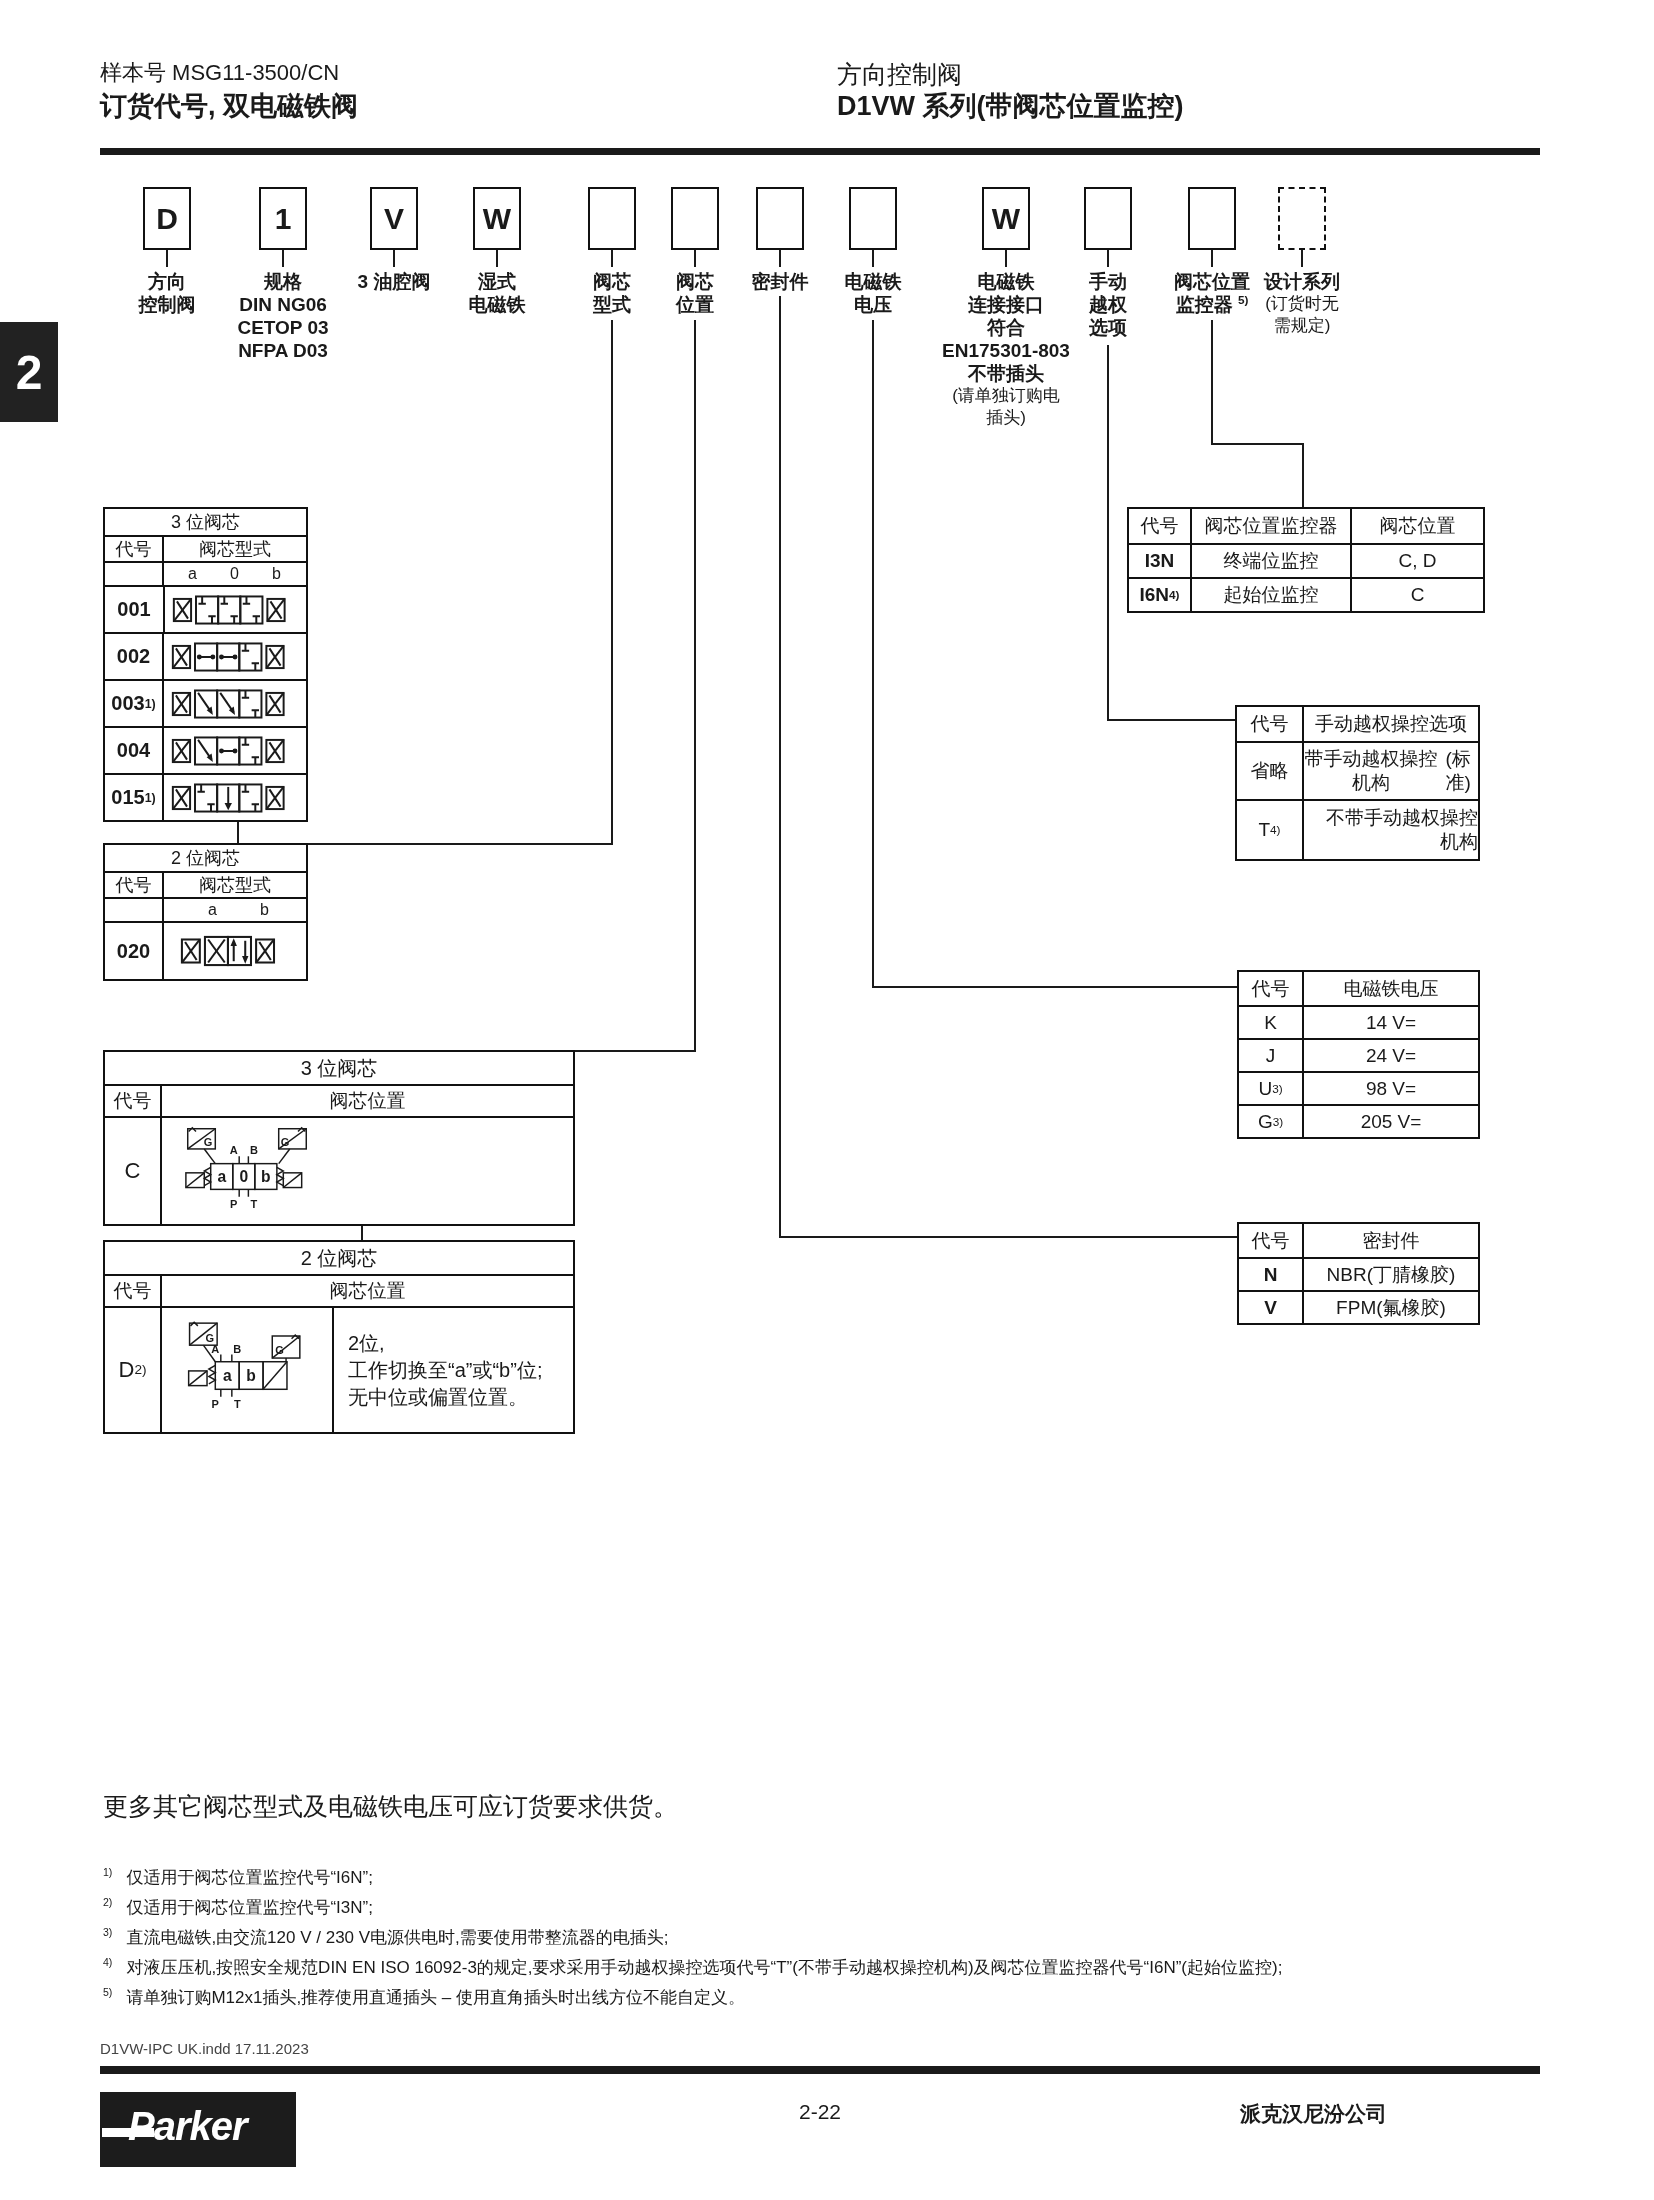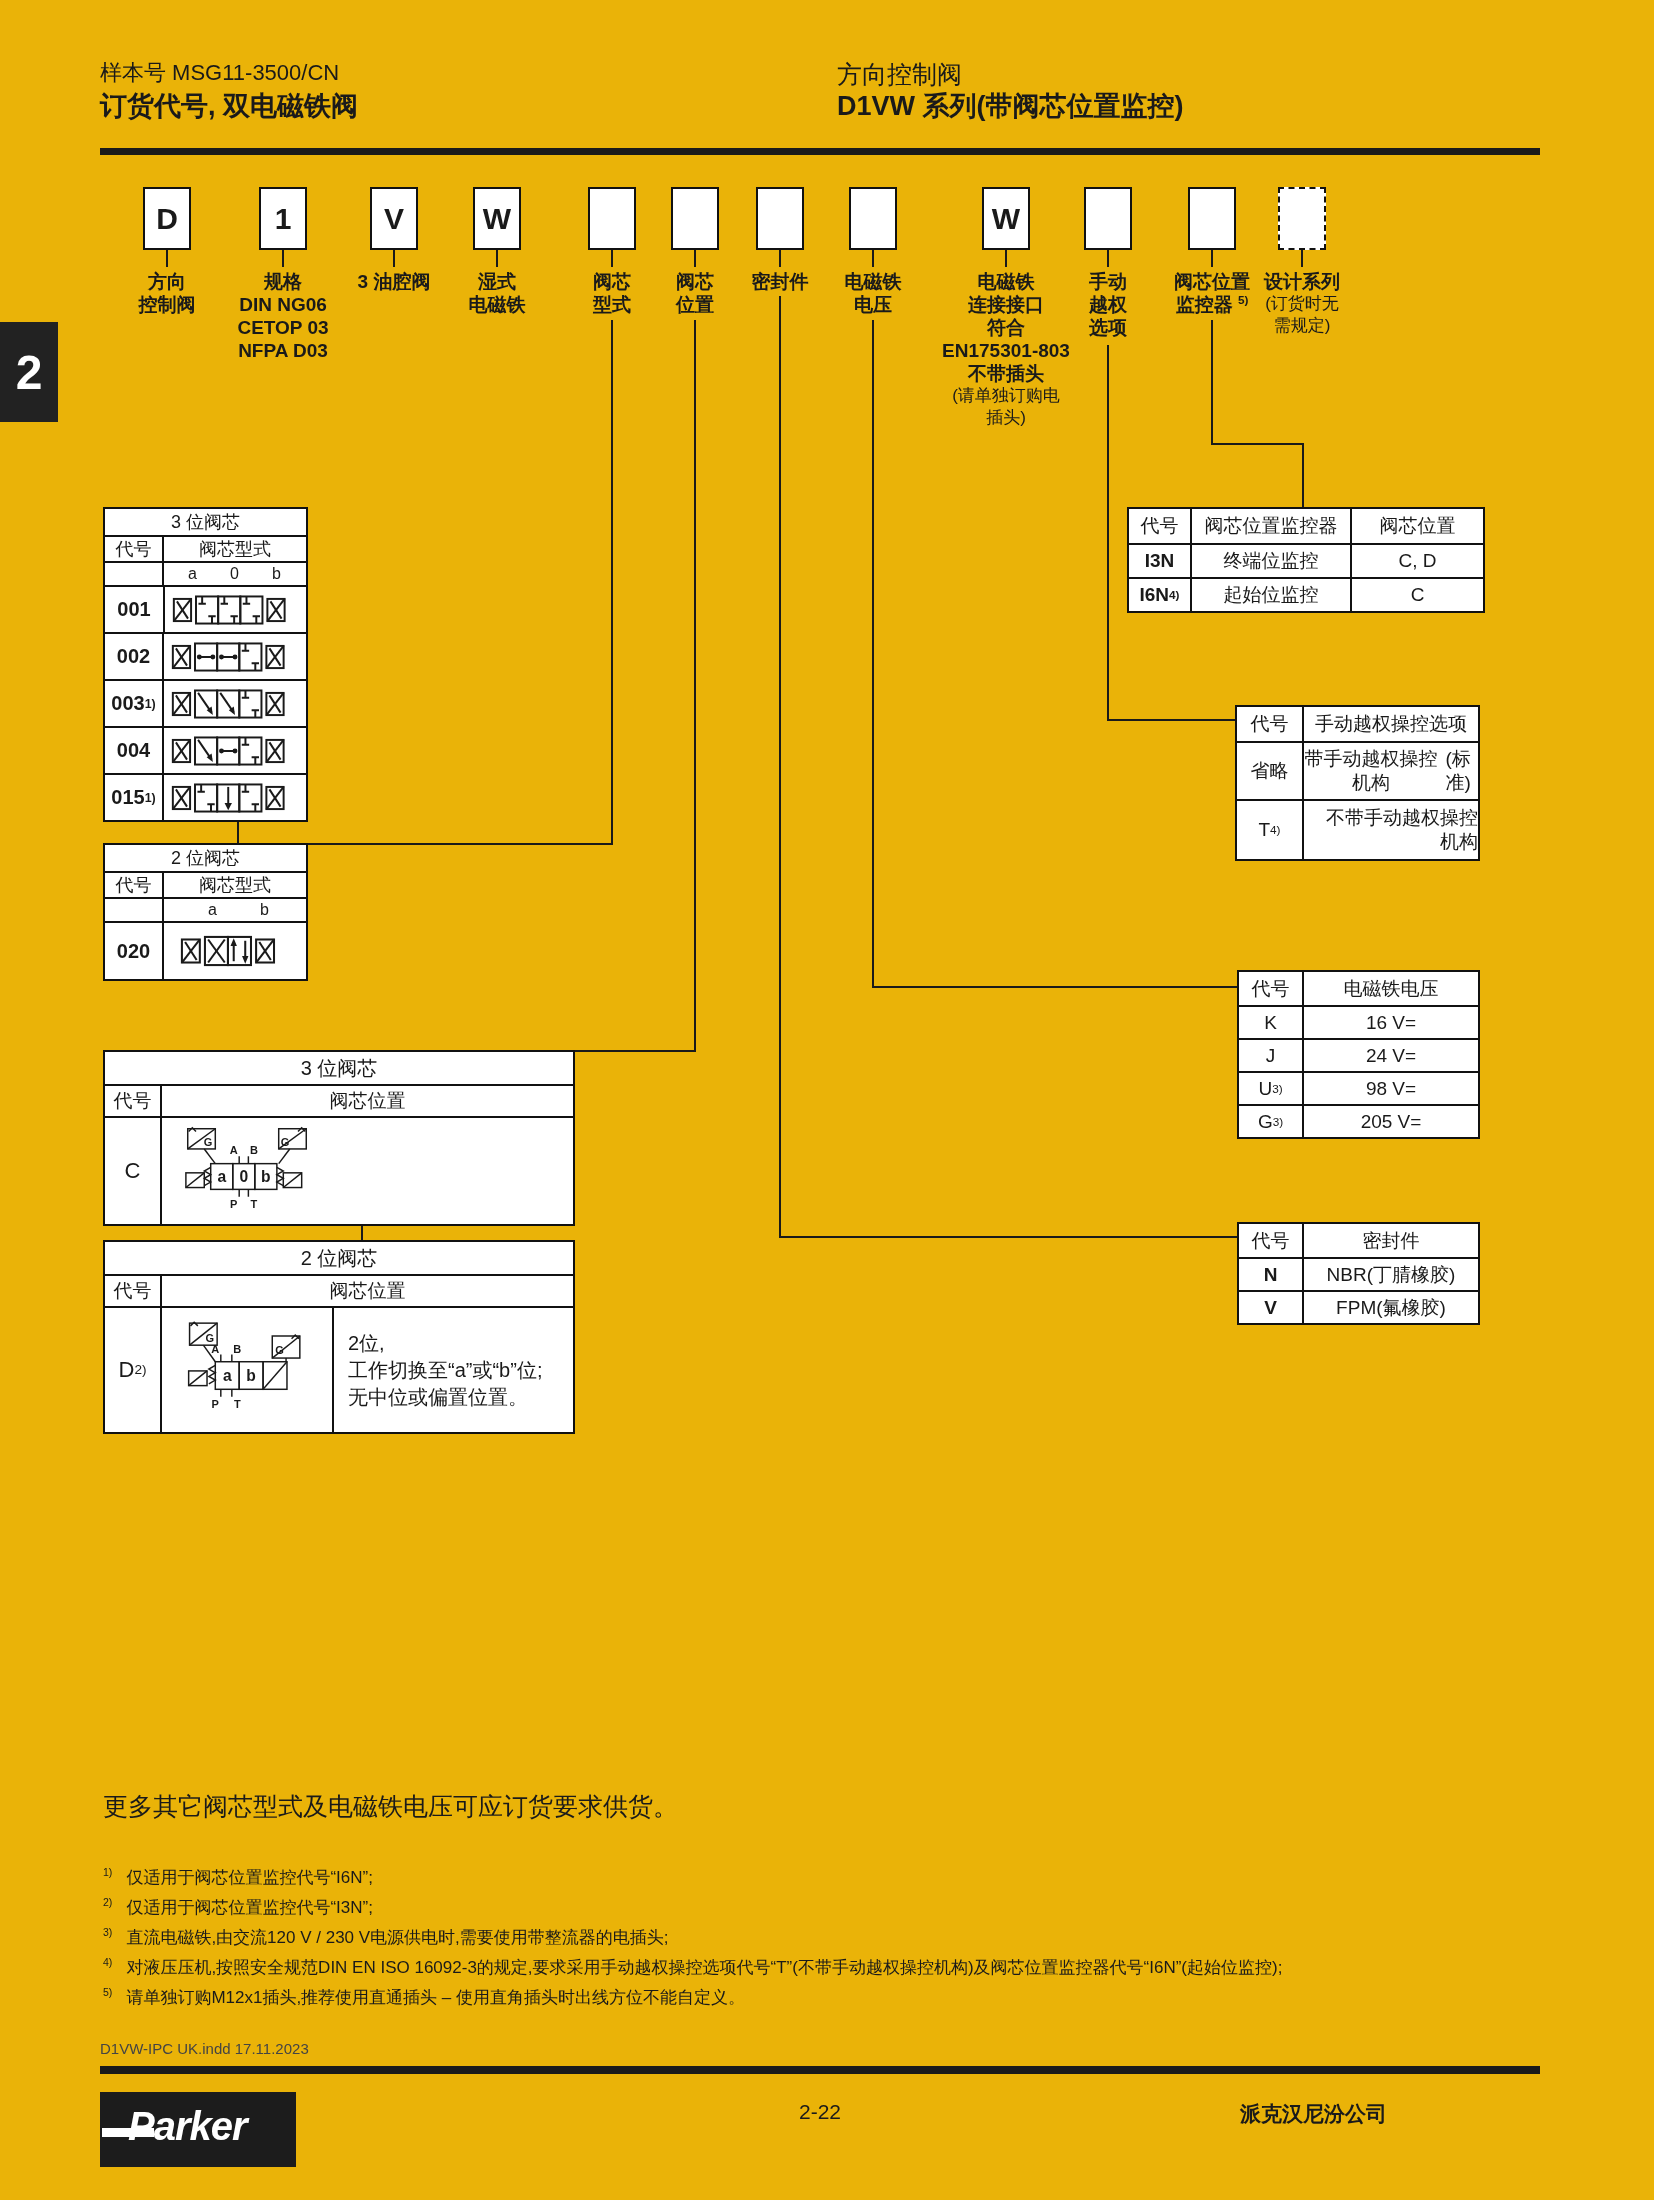--- a/index.html
+++ b/index.html
@@ -1,16 +1,16 @@
 <!DOCTYPE html>
 <html><head>
 <meta charset="utf-8">
 <style>
   html,body{margin:0;padding:0;background:#e8e8e8;}
-  .page{position:relative;width:1654px;height:2200px;background:#eab308;
+  .page{position:relative;width:1654px;height:2200px;background:#ffffff;
         font-family:"Liberation Sans","DejaVu Sans",sans-serif;color:#1a1a1a;overflow:hidden;}
   .abs{position:absolute;}
   .bold{font-weight:bold;}
   .ctr{text-align:center;}
   .hline{position:absolute;background:#1a1a1a;height:2px;}
   .vline{position:absolute;background:#1a1a1a;width:2px;}
   .rule{position:absolute;background:#1a1a1a;}
   
   .code-box{position:absolute;top:187px;width:48px;height:63px;border:2.5px solid #111;
             box-sizing:border-box;display:flex;align-items:center;justify-content:center;
@@ -531,21 +531,21 @@
   <div class="tbl" style="left:1237px;top:970px;width:243px;">
     <div class="tr first" style="height:33px;">
       <div class="td first" style="width:63px;">代号</div>
       <div class="td" style="flex:1;">电磁铁电压</div>
     </div>
     <div class="tr" style="height:33px;">
       <div class="td first" style="width:63px;">
           <span>K</span>
           <sup></sup>
         </div>
-      <div class="td" style="flex:1;">16 V=</div>
+      <div class="td" style="flex:1;">14 V=</div>
     </div>
     <div class="tr" style="height:33px;">
       <div class="td first" style="width:63px;">
           <span>J</span>
           <sup></sup>
         </div>
       <div class="td" style="flex:1;">24 V=</div>
     </div>
     <div class="tr" style="height:33px;">
       <div class="td first" style="width:63px;">

